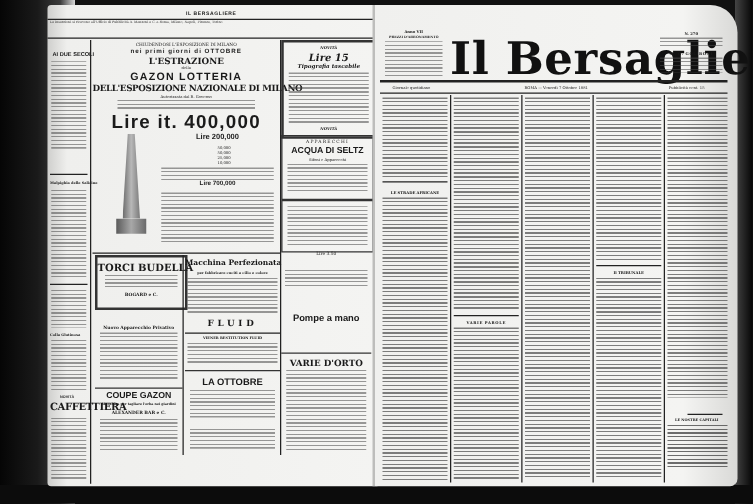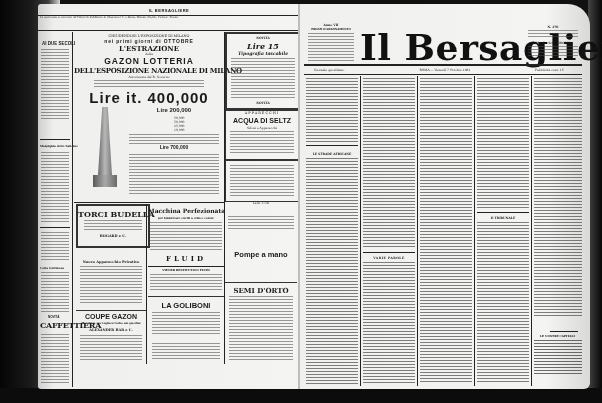--- a/index.html
+++ b/index.html
@@ -95,21 +95,21 @@
     <div class="textblock" style="left:4px;top:4px;width:64px;height:32px;"></div>
   </div>
 
   <div>
     <div class="abs center" style="left:187px;width:72px;top:197px;font-size:3.5px;">Lire 3.50</div>
     <div class="abs center hdr-small" style="left:187px;width:72px;top:206px;font-size:7.5px;margin-top:40px;">Pompe a mano</div>
     <div class="textblock" style="left:190px;top:212px;width:66px;height:14px;"></div>
   </div>
 
   <div class="box" style="left:187px;top:278px;width:72px;height:80px;border-width:1px 0 0 0;">
-    <div class="abs center" style="left:0;width:72px;top:3px;font-size:7px;font-weight:bold;">SEMI D'ORTO</div>
+    <div class="abs center" style="left:0;width:72px;top:3px;font-size:7px;font-weight:bold;">VARIE D'ORTO</div>
     <div class="textblock" style="left:4px;top:13px;width:64px;height:65px;"></div>
   </div>
 
   <div class="box" style="left:38px;top:200px;width:70px;height:40px;border:2px solid #333;">
     <div class="abs center" style="left:0;width:70px;top:3px;font-size:8px;font-weight:bold;">TORCI BUDELLA</div>
     <div class="textblock" style="left:6px;top:14px;width:58px;height:12px;"></div>
     <div class="abs center" style="left:0;width:70px;top:28px;font-size:3.5px;font-weight:bold;">BOGARD e C.</div>
   </div>
 
   <div>
@@ -128,21 +128,21 @@
     <div class="abs center" style="left:110px;width:76px;top:203px;font-size:6px;font-weight:bold;">Macchina Perfezionata</div>
     <div class="abs center" style="left:110px;width:76px;top:212px;font-size:2.8px;font-weight:bold;">per fabbricare cuciti a cilio e colore</div>
     <div class="textblock" style="left:112px;top:218px;width:72px;height:30px;"></div>
     <div class="abs center" style="left:110px;width:76px;top:250px;font-size:7px;letter-spacing:3px;font-weight:bold;">FLUID</div>
     <div class="rule" style="left:110px;top:262px;width:76px;height:1px;"></div>
     <div class="abs center" style="left:110px;width:76px;top:264px;font-size:2.8px;font-weight:bold;">VIENER RESTITUTION FLUID</div>
     <div class="textblock" style="left:112px;top:270px;width:72px;height:18px;"></div>
   </div>
 
   <div class="box" style="left:110px;top:292px;width:76px;height:66px;border-width:1px 0 0 0;">
-    <div class="abs center hdr-small" style="left:0;width:76px;top:4px;font-size:7.5px;">LA GOLIBONI</div>
+    <div class="abs center hdr-small" style="left:0;width:76px;top:4px;font-size:7.5px;">LA OTTOBRE</div>
     <div class="textblock" style="left:4px;top:15px;width:68px;height:22px;"></div>
     <div class="textblock" style="left:4px;top:46px;width:68px;height:16px;"></div>
   </div>
 
   <div class="rule" style="left:108px;top:200px;width:1px;height:160px;"></div>
   <div class="rule" style="left:186px;top:28px;width:1px;height:332px;"></div>
   <div class="rule" style="left:36px;top:198px;width:150px;height:1px;"></div>
 </div>
 
 <div class="gutter"></div>

